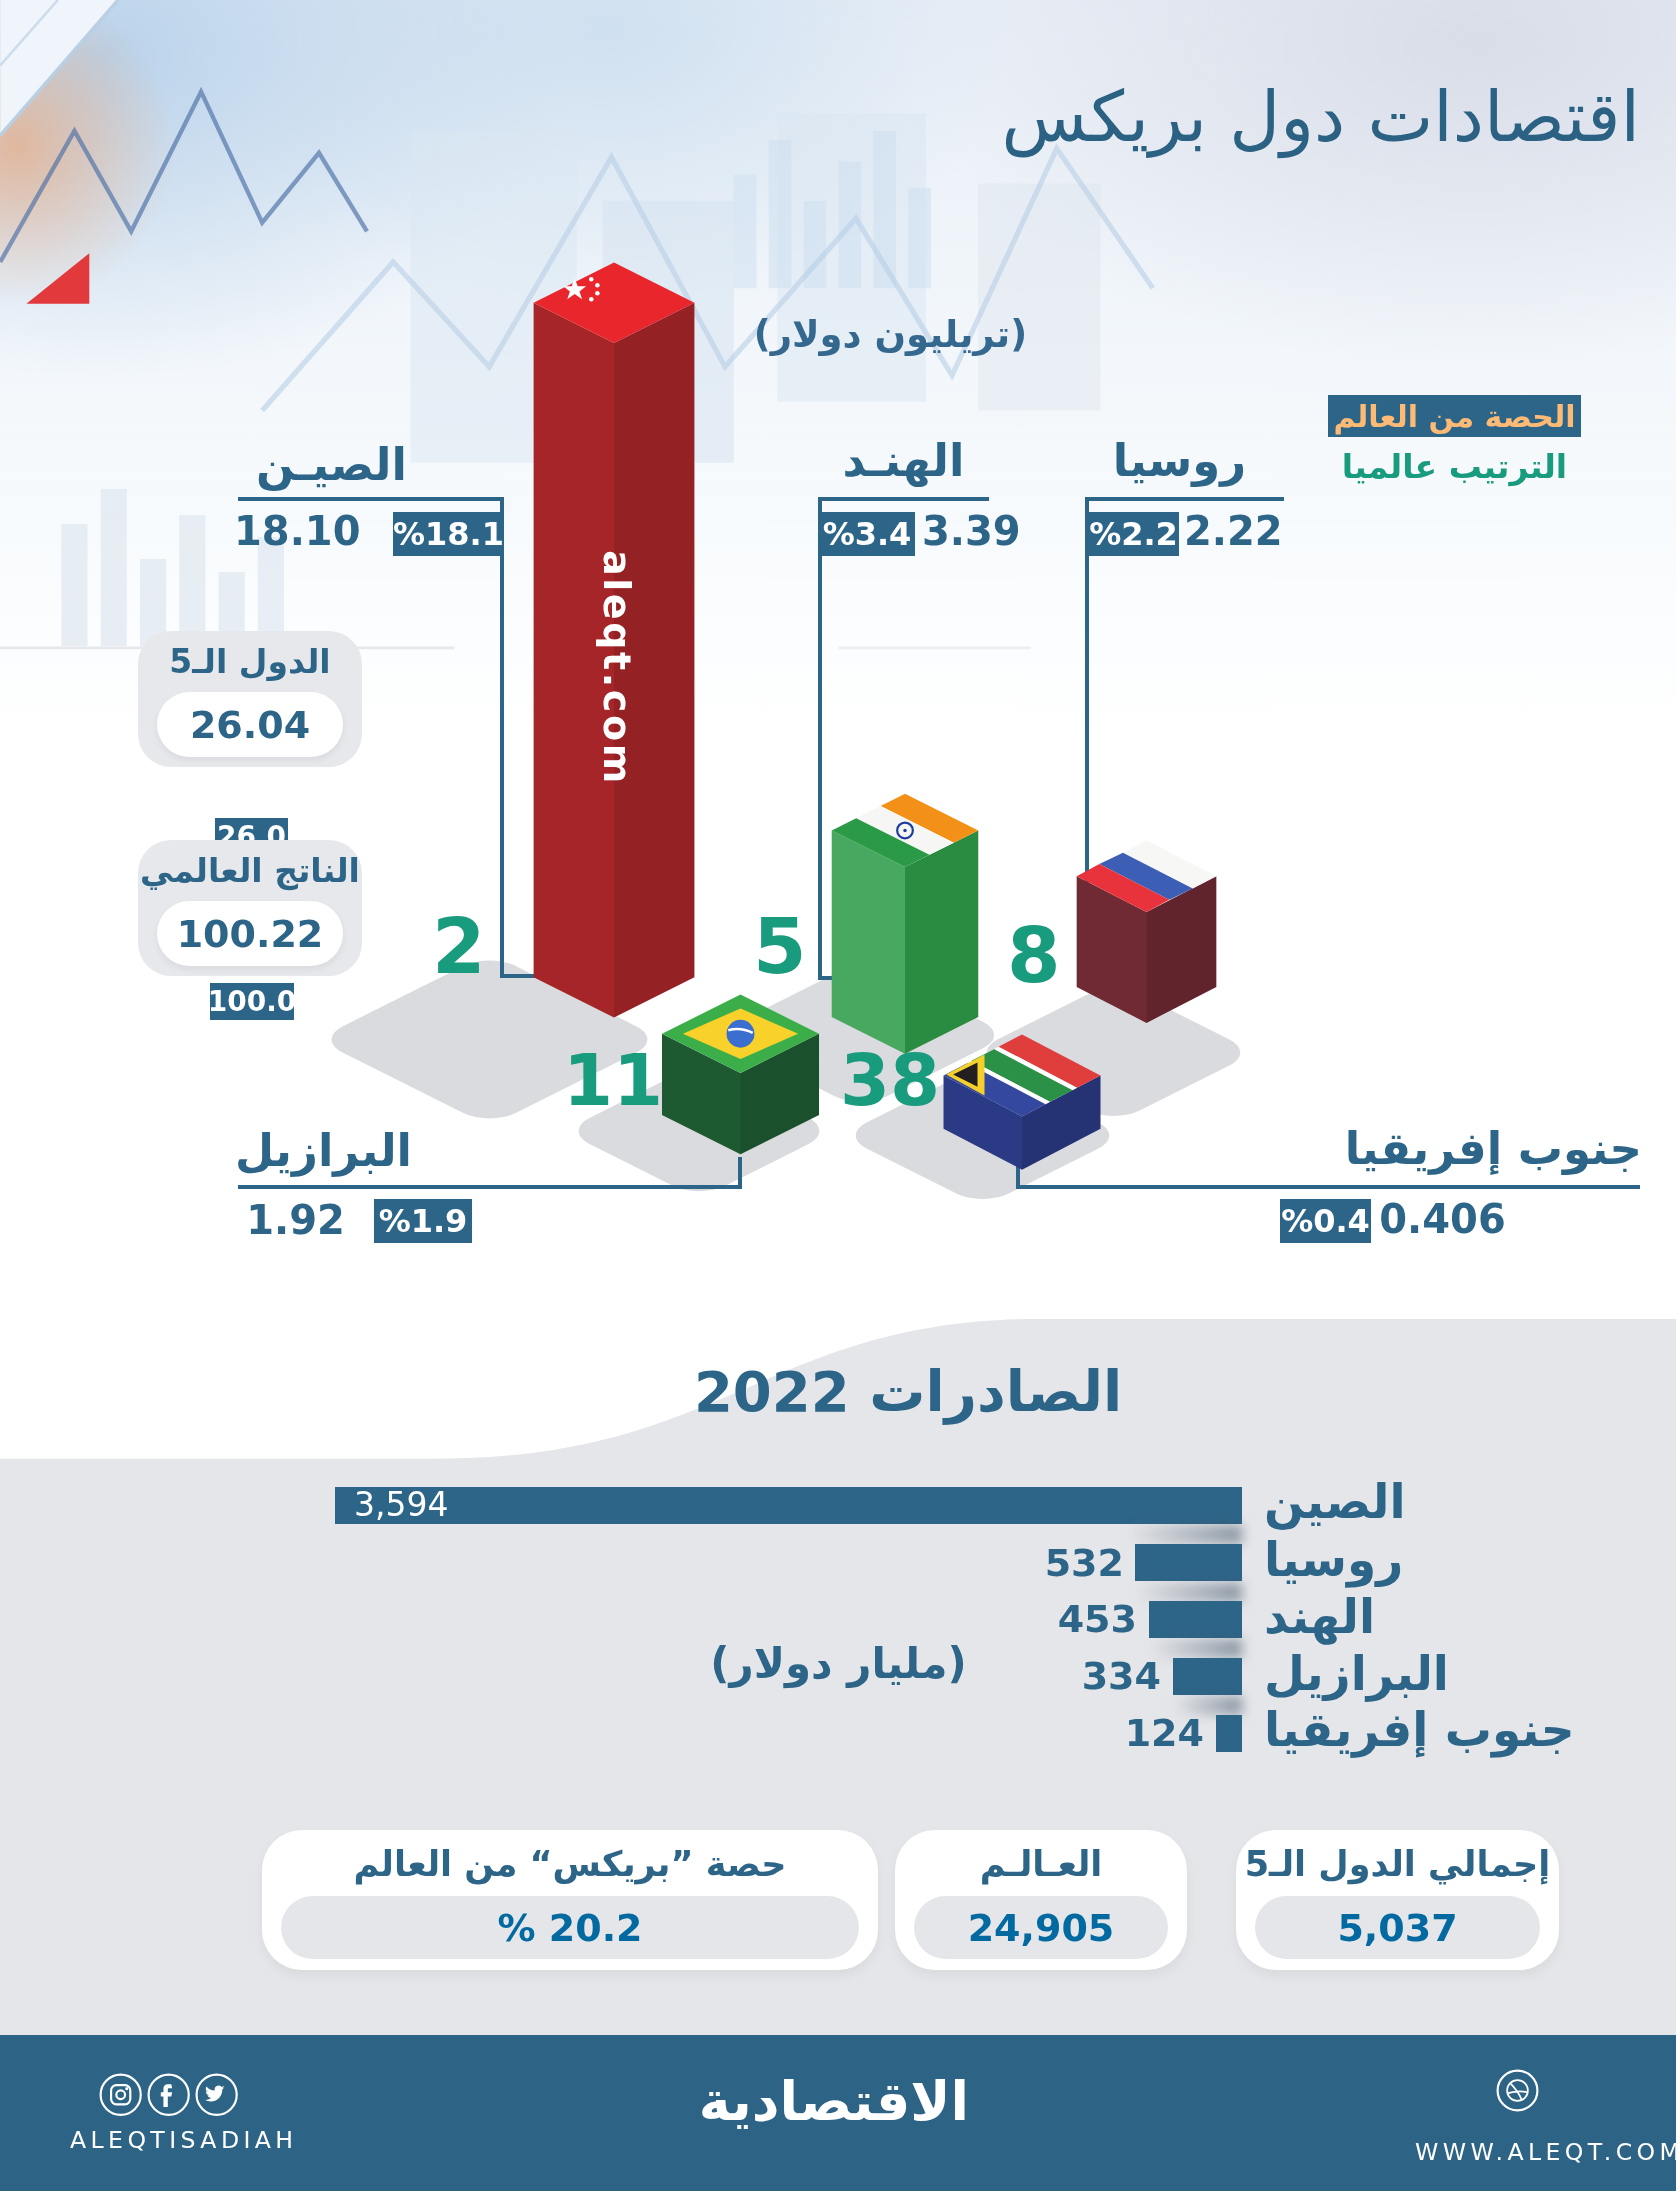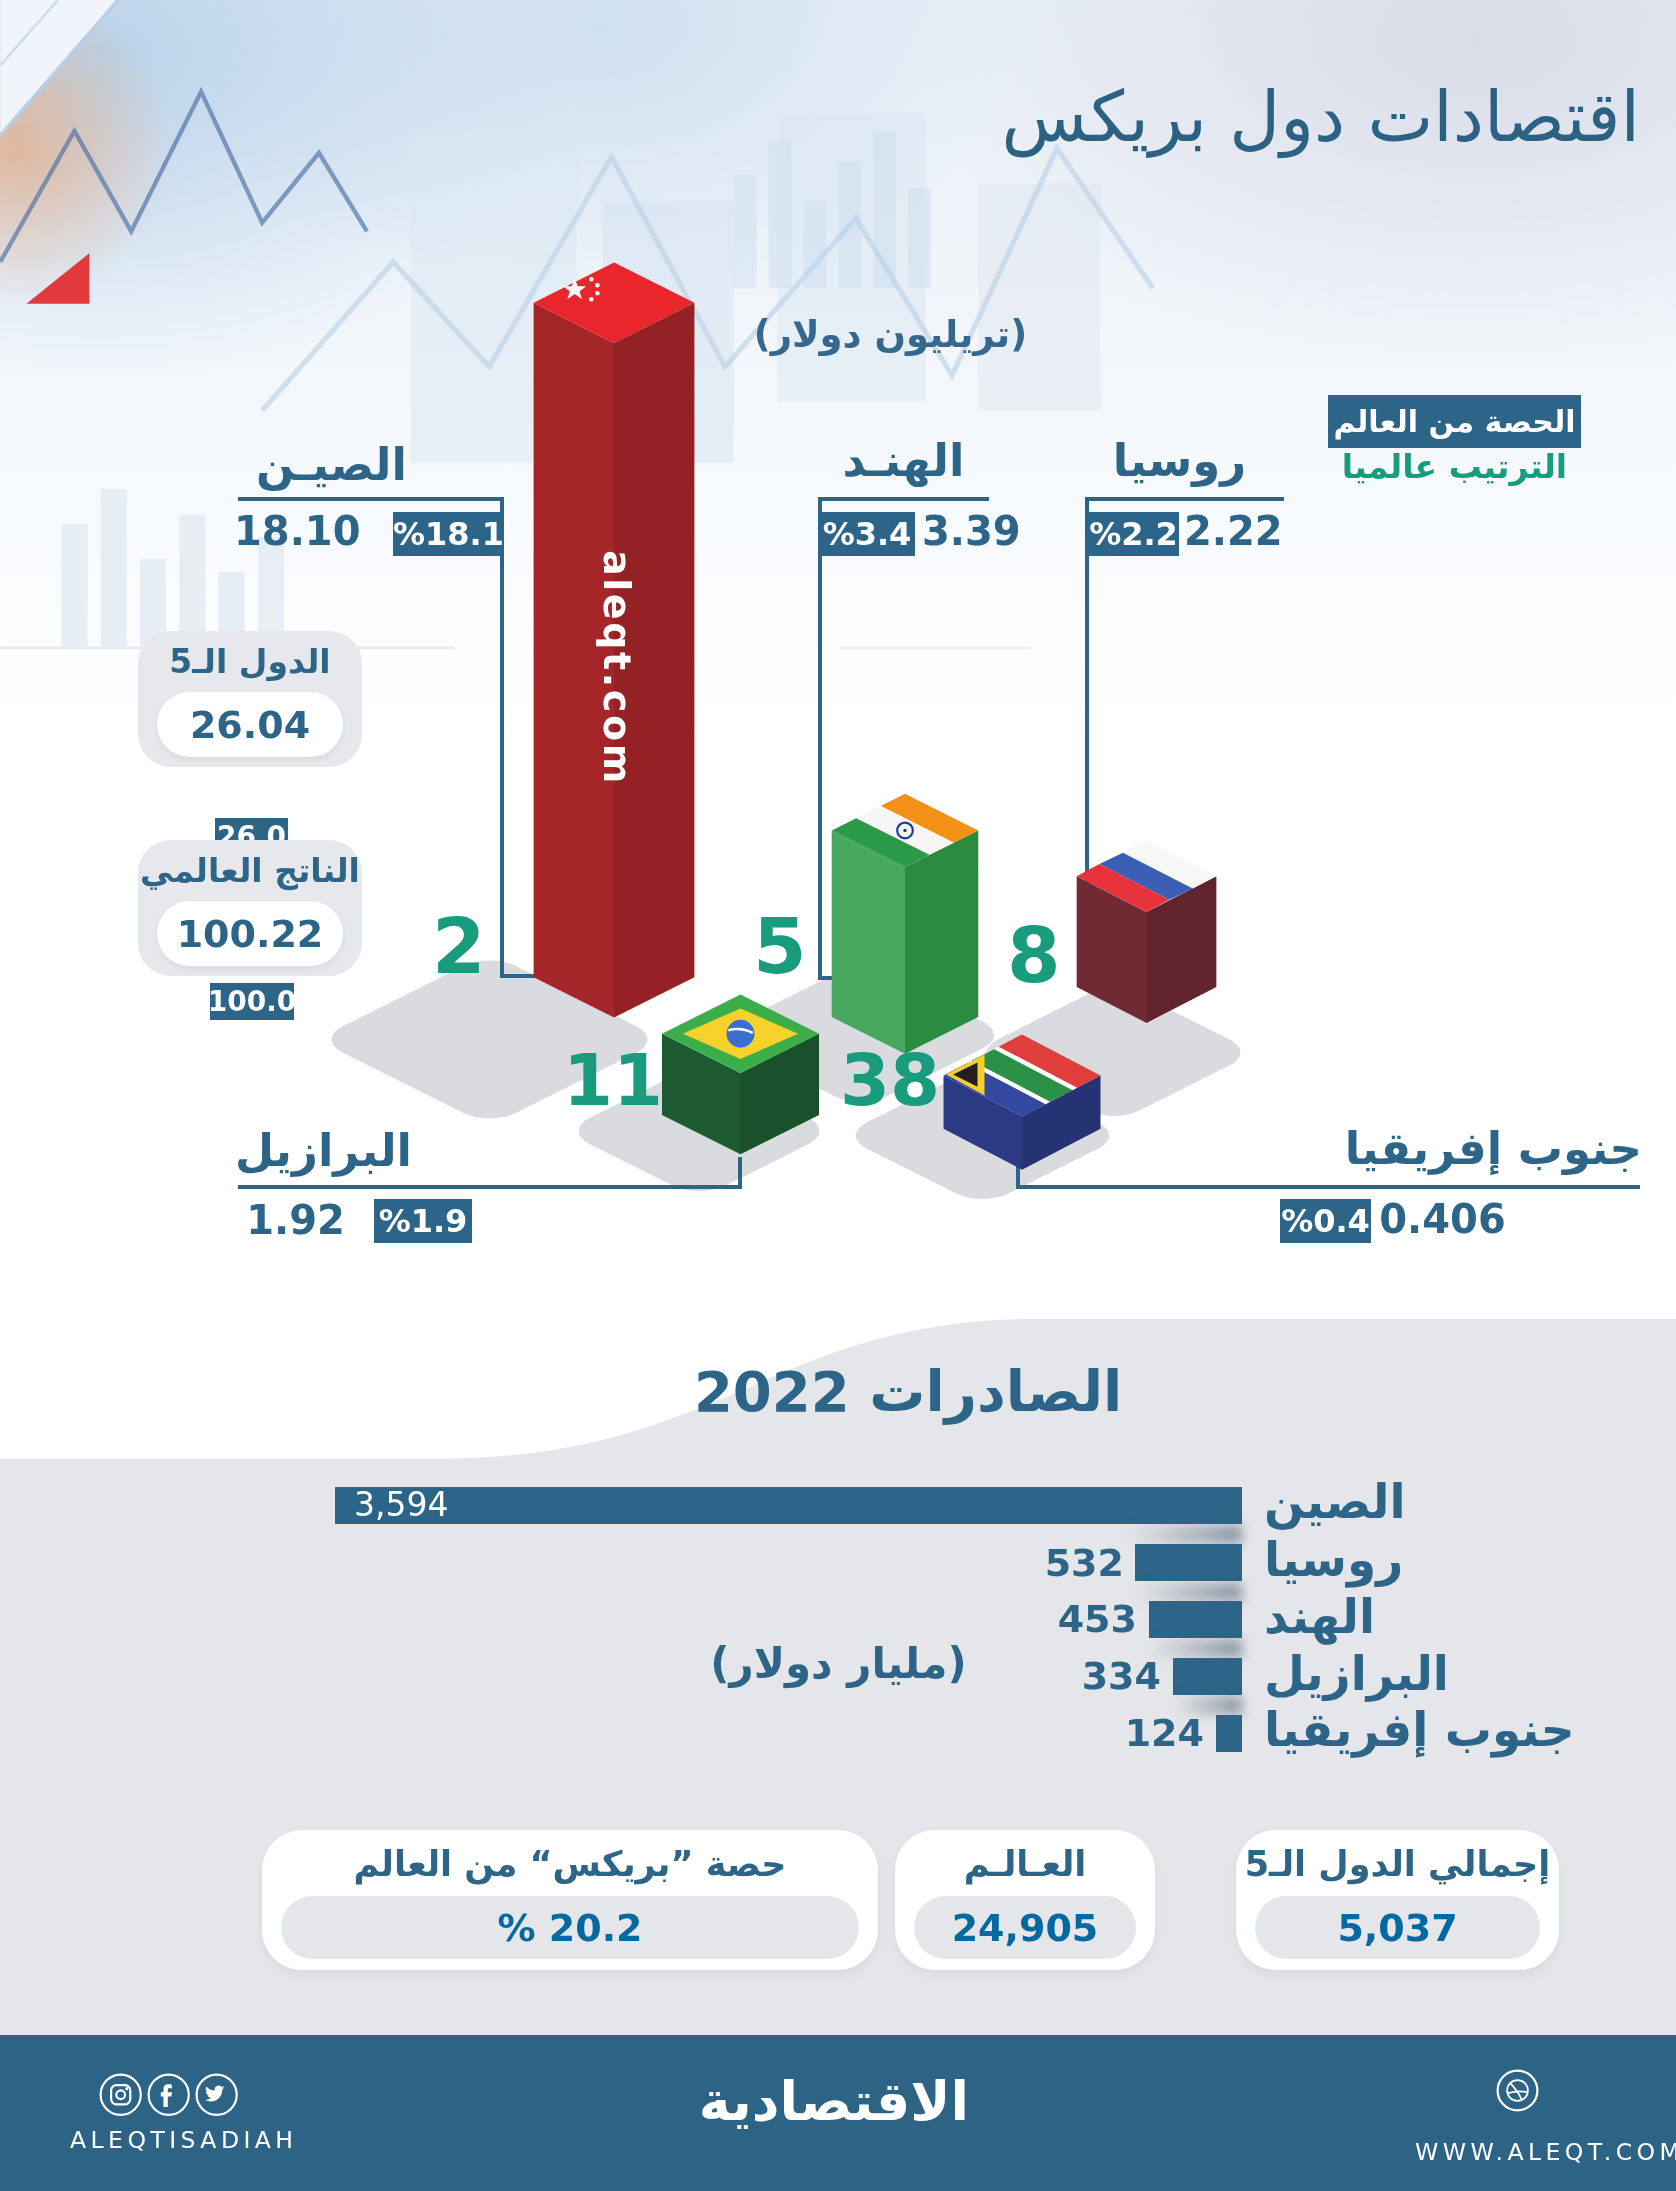--- a/index.html
+++ b/index.html
@@ -67,21 +67,21 @@
     <line x1="960" y1="742" x2="1180" y2="742" stroke="#eceef1" stroke-width="3"></line>
     <polygon points="30,348 102,290 102,348" fill="#e23a3c"></polygon>
     <polygon points="0,0 135,0 0,155" fill="#f0f5fb"></polygon>
     <line x1="0" y1="155" x2="135" y2="0" stroke="#b9cfe4" stroke-width="4"></line>
     <line x1="0" y1="75" x2="66" y2="0" stroke="#cddcea" stroke-width="3"></line>
   </svg>
 
   <div class="abs" dir="rtl" style="right:37px;top:75px;width:786px;font-size:70px;font-weight:normal;color:#2b6183;line-height:1.2;">اقتصادات دول بريكس</div>
   <div class="abs" dir="rtl" style="left:716px;top:313px;width:349px;text-align:center;font-size:37px;font-weight:bold;color:#34688f;">(تريليون دولار)</div>
 
-  <div class="abs" dir="rtl" style="left:1328px;top:395px;width:253px;height:53px;background:#2d6588;color:#ffffff;font-size:30px;font-weight:bold;display:flex;align-items:center;justify-content:center;">الحصة من العالم</div>
+  <div class="abs" dir="rtl" style="left:1328px;top:395px;width:253px;height:42px;background:#2d6588;color:#fdba74;font-size:30px;font-weight:bold;display:flex;align-items:center;justify-content:center;">الحصة من العالم</div>
   <div class="abs" dir="rtl" style="left:1328px;top:447px;width:253px;text-align:center;font-size:33px;font-weight:bold;color:#199b7e;">الترتيب عالميا</div>
 
   <div class="abs shadow3d" style="left:367px;top:917px;width:245px;height:245px;"></div>
   <div class="abs shadow3d" style="left:756px;top:930px;width:210px;height:210px;"></div>
   <div class="abs shadow3d" style="left:1013px;top:952px;width:201px;height:201px;"></div>
   <div class="abs shadow3d" style="left:603px;top:1035px;width:192px;height:192px;"></div>
   <div class="abs shadow3d" style="left:882px;top:1035px;width:201px;height:201px;"></div>
 
   <div class="abs cline" style="left:238px;top:497px;width:266px;height:3.5px;"></div>
   <div class="abs cline" style="left:500px;top:497px;width:3.5px;height:480px;"></div>
@@ -222,21 +222,21 @@
   <div class="abs elabel" dir="rtl" style="left:1264px;top:1589px;">الهند</div>
   <div class="abs elabel" dir="rtl" style="left:1264px;top:1646px;">البرازيل</div>
   <div class="abs elabel" dir="rtl" style="left:1264px;top:1702px;">جنوب إفريقيا</div>
 
   <div class="abs" dir="rtl" style="left:664px;top:1639px;width:349px;text-align:center;font-size:42px;font-weight:bold;color:#2d6588;">(مليار دولار)</div>
 
   <div class="abs sumbox" style="left:1236px;top:1830px;width:323px;height:140px;">
     <div class="sumhead" dir="rtl">إجمالي الدول الـ5</div>
     <div class="sumpill" dir="ltr">5,037</div>
   </div>
-  <div class="abs sumbox" style="left:895px;top:1830px;width:260px;height:140px;">
+  <div class="abs sumbox" style="left:895px;top:1830px;width:292px;height:140px;">
     <div class="sumhead" dir="rtl">العـالـم</div>
     <div class="sumpill" dir="ltr">24,905</div>
   </div>
   <div class="abs sumbox" style="left:262px;top:1830px;width:616px;height:140px;">
     <div class="sumhead" dir="rtl">حصة ”بريكس“ من العالم</div>
     <div class="sumpill" dir="ltr">% 20.2</div>
   </div>
 
   <div class="abs" style="left:0;top:2035px;width:1677px;height:156px;background:#2d6486;">
 

